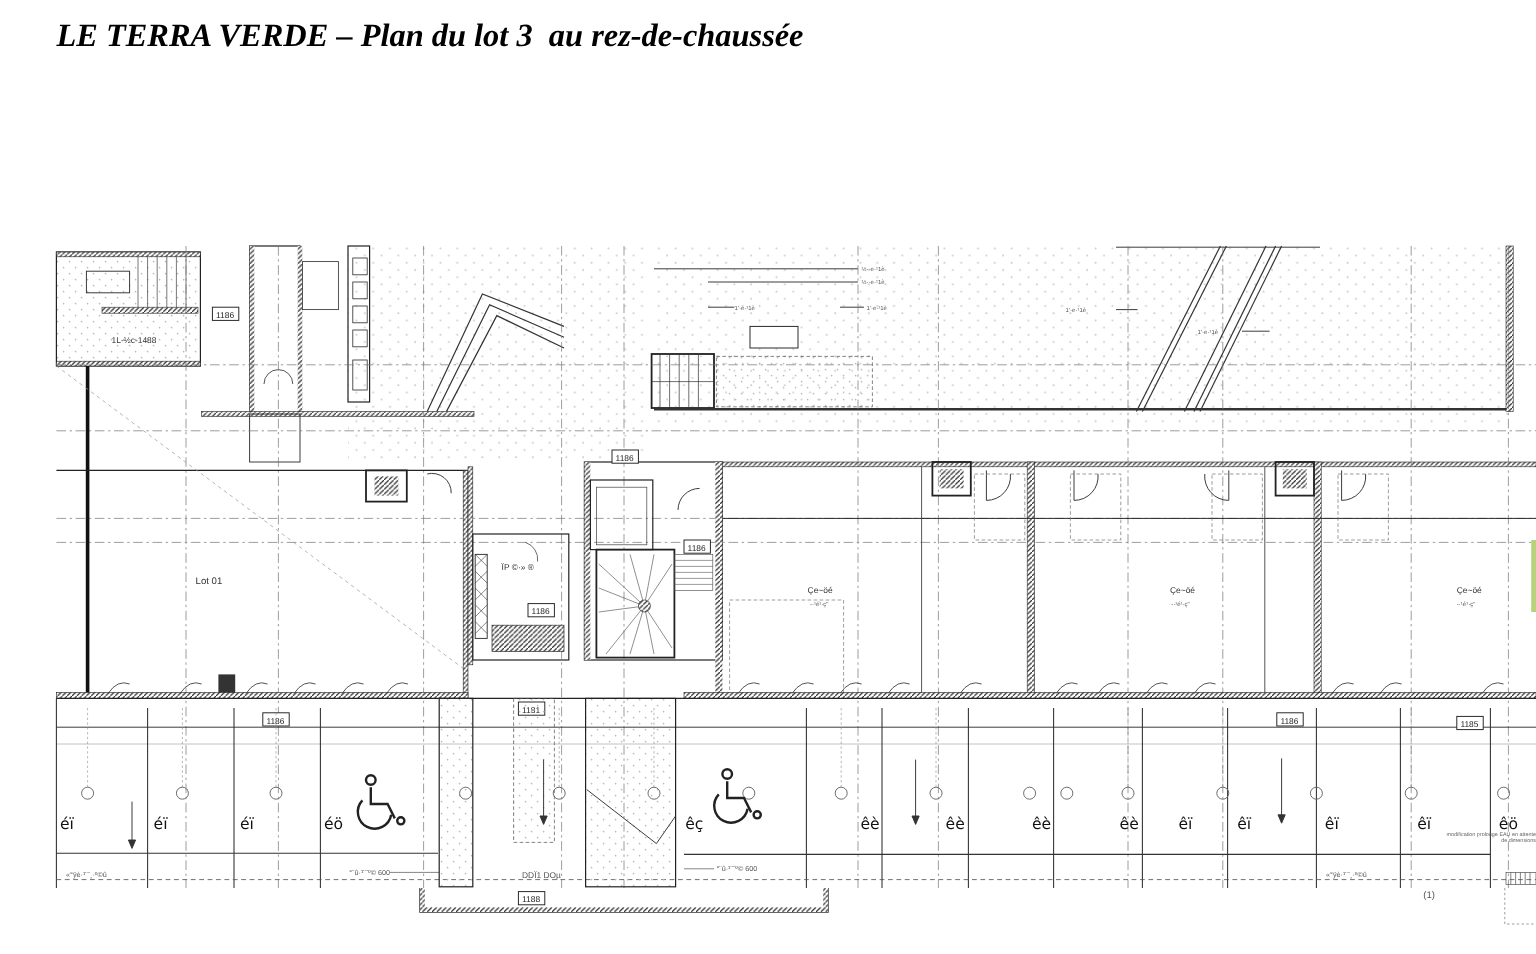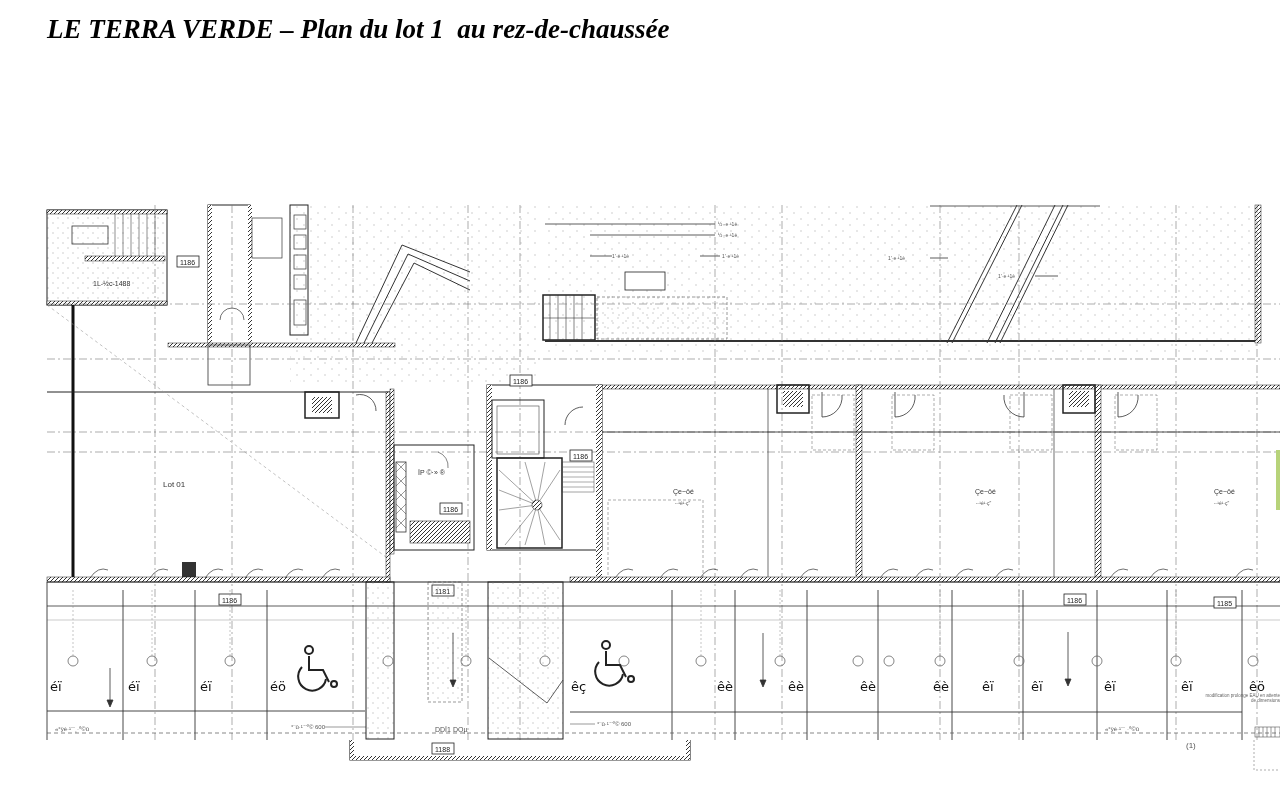--- a/index.html
+++ b/index.html
@@ -10,21 +10,21 @@
     font-size:27px; color:#000; letter-spacing:0px; white-space:pre;
   }
   svg.plan { position:absolute; left:0; top:0; }
   .tiny { font-family:"Liberation Sans", sans-serif; fill:#555; font-size:5px; }
   .spotnum { font-family:"DejaVu Sans", sans-serif; font-size:13px; fill:#111; }
   .room { font-family:"Liberation Sans", sans-serif; font-size:7px; fill:#333; }
 </style>
 </head>
 <body>
 
-<div class="title">LE TERRA VERDE – Plan du lot 1  au rez-de-chaussée</div>
+<div class="title">LE TERRA VERDE – Plan du lot 3  au rez-de-chaussée</div>
 
 <svg class="plan" width="1280" height="795" viewBox="0 0 1280 795" xmlns="http://www.w3.org/2000/svg">
   <defs>
     <pattern id="dots" width="14" height="12" patternUnits="userSpaceOnUse">
       <circle cx="3" cy="3" r="0.8" fill="#c8c8c8"></circle>
       <circle cx="10" cy="9" r="0.8" fill="#c8c8c8"></circle>
     </pattern>
     <pattern id="hatch" width="4" height="4" patternUnits="userSpaceOnUse">
       <rect width="4" height="4" fill="#fff"></rect>
       <path d="M0,4 L4,0" stroke="#333" stroke-width="1"></path>

